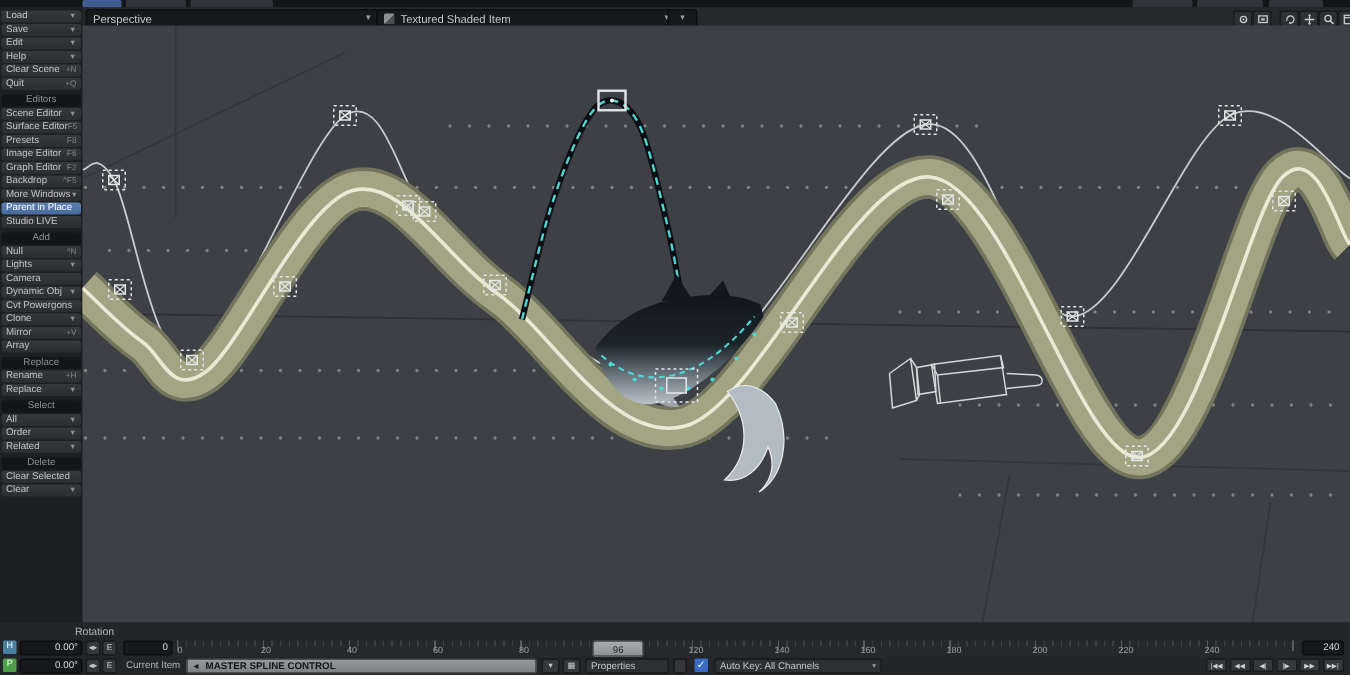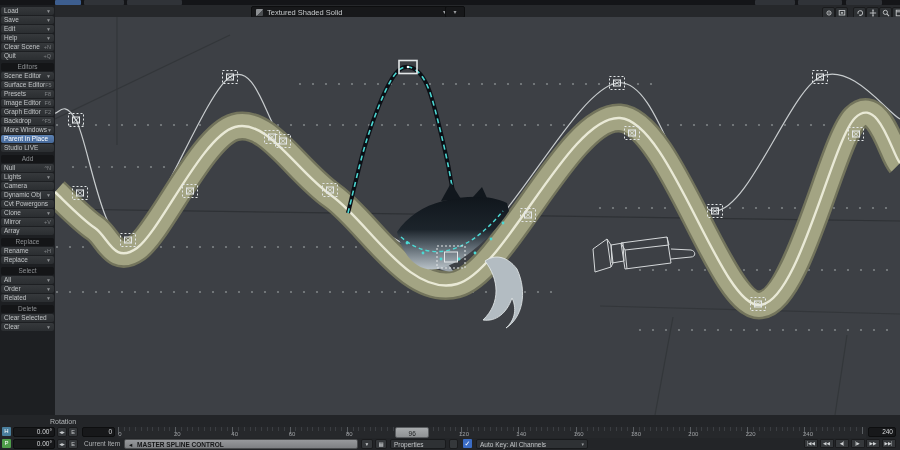--- a/index.html
+++ b/index.html
@@ -67,23 +67,27 @@
   <div class="abs topstrip">
     <div class="tabseg active" style="left:55px;width:26px;"></div>
     <div class="tabseg" style="left:84px;width:40px;"></div>
     <div class="tabseg" style="left:127px;width:55px;"></div>
     <div class="tabseg" style="left:755px;width:40px;"></div>
     <div class="tabseg" style="left:798px;width:44px;"></div>
     <div class="tabseg" style="left:846px;width:36px;"></div>
   </div>
 
   <div class="abs toolbar">
+    <div class="dd" style="left:2px;width:185px;">
+      <span>Perspective</span>
+      <span class="arr">▾</span>
+    </div>
     <div class="dd" style="left:196px;width:190px;">
       <span class="shadeicon"></span>
-      <span>Textured Shaded Solid</span>
+      <span>Textured Shaded Item</span>
       <span class="arr">▾</span>
     </div>
     <div class="dd" style="left:390px;width:10px;">
       <span class="arr" style="margin:0 auto;">▾</span>
     </div>
 
     <div class="vpbtn" style="left:767px;">
       <svg width="8" height="8" viewBox="0 0 10 10">
           <circle cx="5" cy="5" r="2.6" fill="none" stroke="#c9ccce" stroke-width="1.1"></circle>
           <circle cx="5" cy="5" r="0.8" fill="#c9ccce"></circle>

